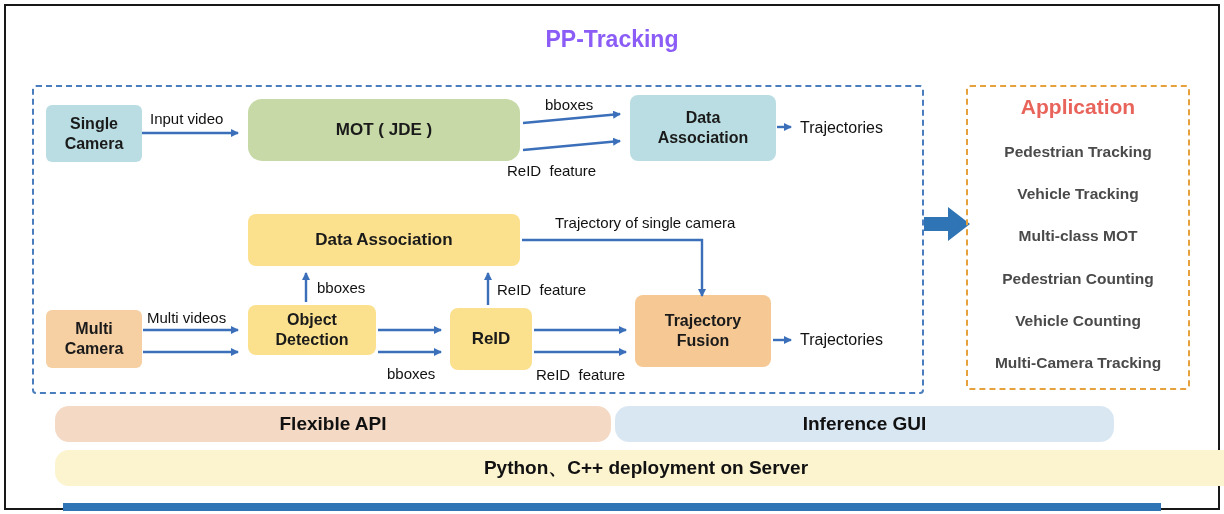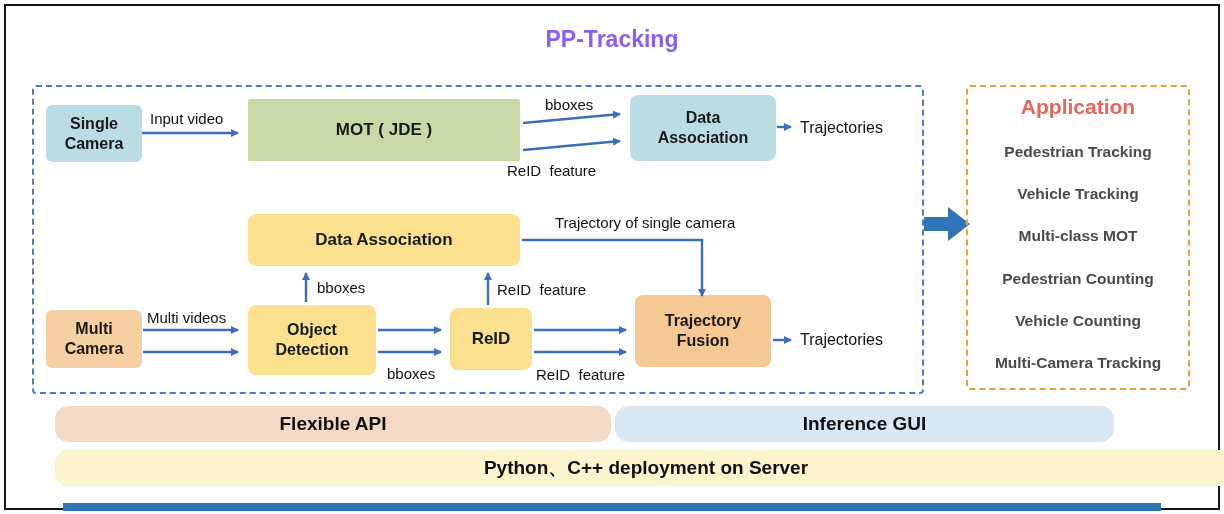--- a/index.html
+++ b/index.html
@@ -31,25 +31,25 @@
     box-sizing: border-box;
   }
   .app-title { font-size: 21px; font-weight: bold; color: #e8645a; }
   .app-item { font-size: 15.5px; font-weight: bold; color: #4a4a4a; white-space: nowrap; }
   .box {
     position: absolute; display: flex; align-items: center; justify-content: center;
     font-weight: bold; text-align: center; white-space: pre-line;
     color: #1a1a1a; line-height: 1.25; box-sizing: border-box;
   }
   .b-single   { left: 46px;  top: 105px; width: 96px;  height: 57px; background: #b9dde2; border-radius: 6px;  font-size: 16px; }
-  .b-mot      { left: 248px; top: 99px;  width: 272px; height: 62px; background: #c6d9a6; border-radius: 2px; font-size: 17px; }
+  .b-mot      { left: 248px; top: 99px;  width: 272px; height: 62px; background: #c6d9a6; border-radius: 14px; font-size: 17px; }
   .b-datop    { left: 630px; top: 95px;  width: 146px; height: 66px; background: #b9dde2; border-radius: 8px;  font-size: 16px; }
   .b-damid    { left: 248px; top: 214px; width: 272px; height: 52px; background: #fbe08d; border-radius: 8px;  font-size: 17px; }
   .b-multi    { left: 46px;  top: 310px; width: 96px;  height: 58px; background: #f6cfa3; border-radius: 6px;  font-size: 16px; }
-  .b-objdet   { left: 248px; top: 305px; width: 128px; height: 70px; background: #fbe08d; border-radius: 8px;  font-size: 16px; }
+  .b-objdet   { left: 248px; top: 305px; width: 128px; height: 50px; background: #fbe08d; border-radius: 8px;  font-size: 16px; }
   .b-reid     { left: 450px; top: 308px; width: 82px;  height: 62px; background: #fbe08d; border-radius: 8px;  font-size: 17px; }
   .b-fusion   { left: 635px; top: 295px; width: 136px; height: 72px; background: #f5c894; border-radius: 8px;  font-size: 16px; }
   .lbl { position: absolute; font-size: 15px; color: #111; white-space: pre; }
   .l-inputvideo { left: 150px; top: 110px; }
   .l-bboxtop    { left: 545px; top: 96px; }
   .l-reidtop    { left: 507px; top: 162px; }
   .l-trajtop    { left: 800px; top: 119px; font-size: 16px; }
   .l-trajsingle { left: 555px; top: 214px; }
   .l-multivid   { left: 147px; top: 309px; }
   .l-bboxup     { left: 317px; top: 279px; }

